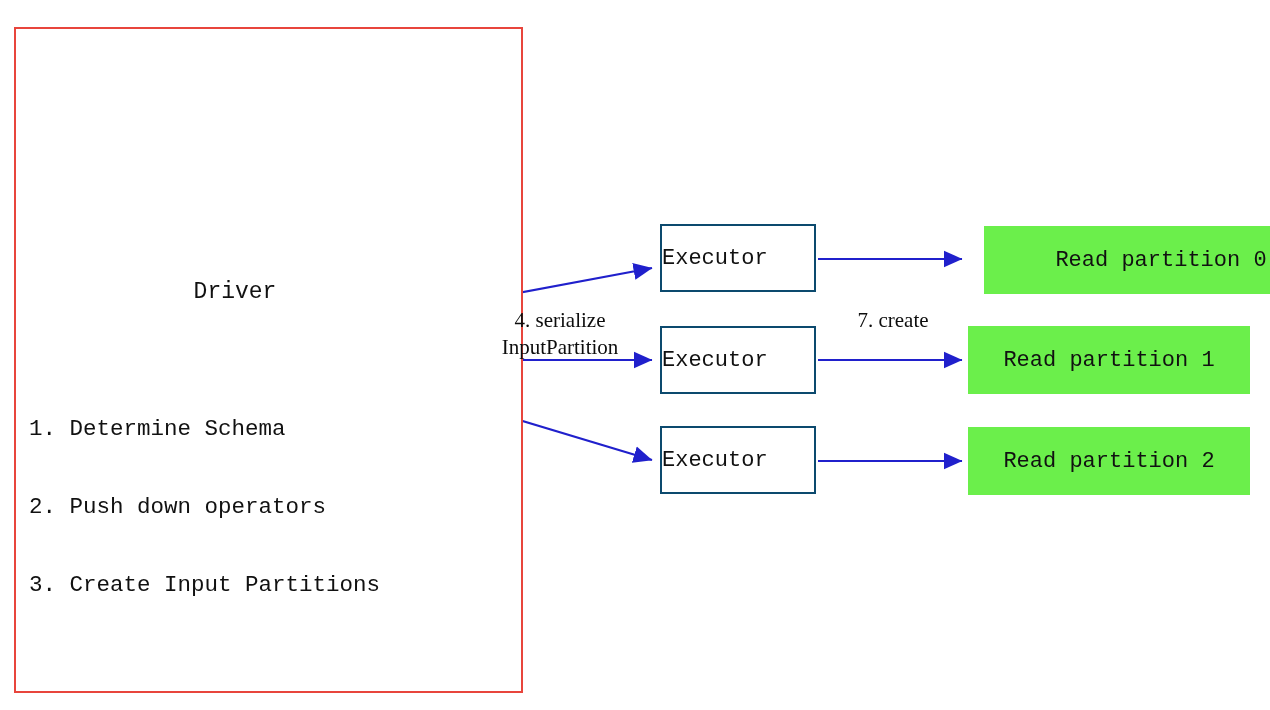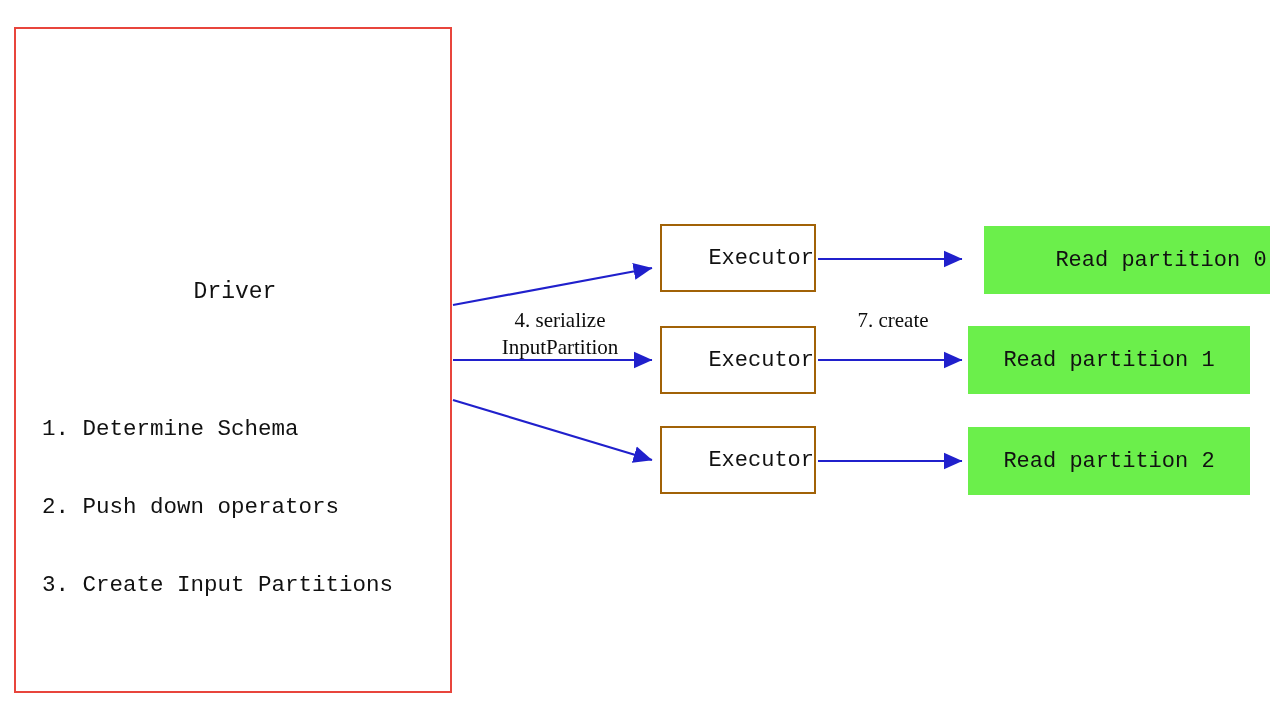--- a/index.html
+++ b/index.html
@@ -14,21 +14,21 @@
     background: #ffffff;
     overflow: hidden;
     font-family: "Liberation Sans", sans-serif;
   }
 
   
   .driver-box {
     position: absolute;
     left: 14px;
     top: 27px;
-    width: 438px;
+    width: 509px;
     height: 666px;
     box-sizing: border-box;
     border: 2px solid #e8453c;
     background: #ffffff;
   }
   .driver-title {
     position: absolute;
     left: 0;
     top: 250px;
     width: 438px;
@@ -42,33 +42,33 @@
   .driver-steps {
     position: absolute;
     left: 13px;
     top: 335px;
     font-family: "Liberation Mono", monospace;
     font-size: 22.5px;
     line-height: 26px;
     color: #111111;
     white-space: pre;
   }
-  .driver-steps div { white-space: pre; margin-left: 13px; }
+  .driver-steps div { white-space: pre; }
 
   
   .exec-box {
     position: absolute;
     width: 156px;
     height: 68px;
     box-sizing: border-box;
-    border: 2px solid #a16207;
+    border: 2px solid #0c4a6e;
     background: #ffffff;
     display: flex;
     align-items: center;
-    justify-content: flex-end;
+    justify-content: flex-start;
   }
   .exec-label {
     font-family: "Liberation Mono", monospace;
     font-size: 22px;
     color: #111111;
     white-space: pre;
   }
   .exec-1 { left: 660px; top: 224px; }
   .exec-2 { left: 660px; top: 326px; }
   .exec-3 { left: 660px; top: 426px; }

